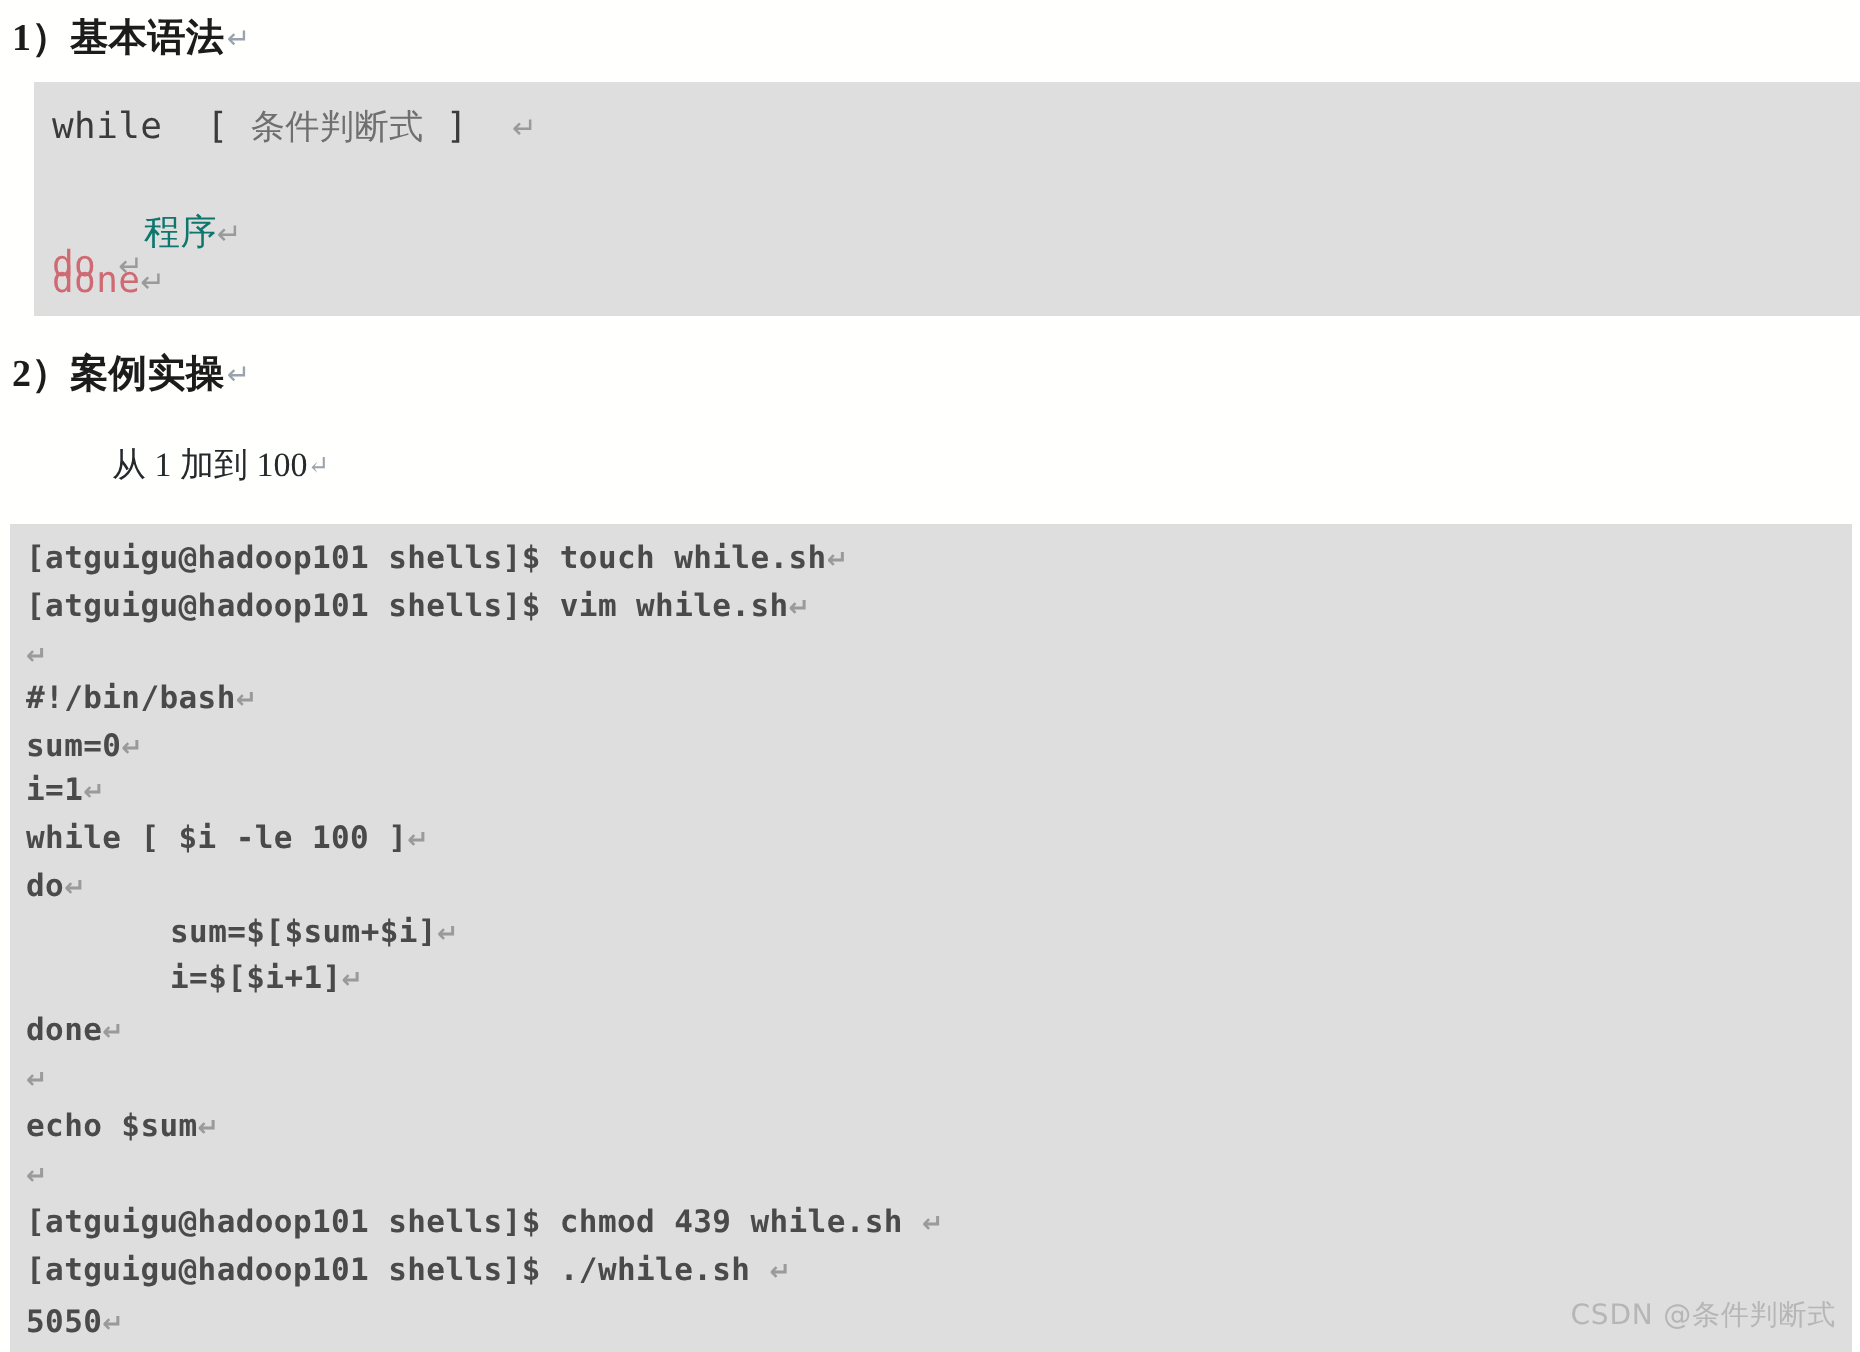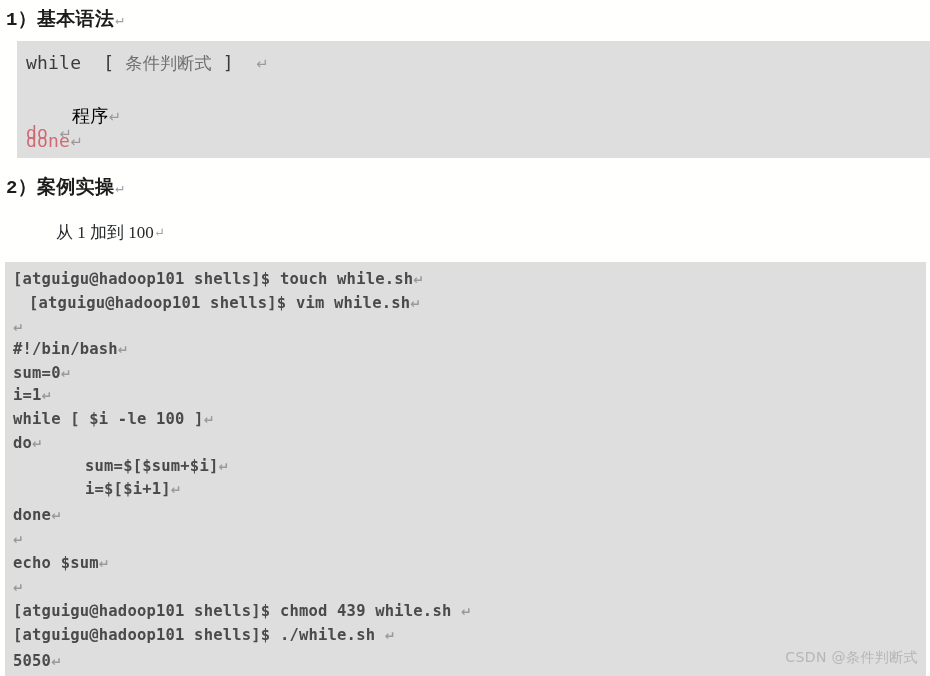--- a/index.html
+++ b/index.html
@@ -17,21 +17,21 @@
   }
   .page {
     position: absolute;
     inset: 0;
     background: #fffffe;
   }
 
   
   .heading {
     position: absolute;
-    font-family: Liberation Mono, monospace;
+    font-family: Liberation Serif, serif;
     font-weight: bold;
     font-size: 19px;
     color: #1c1c1c;
     letter-spacing: 0.3px;
     white-space: nowrap;
   }
   .heading .pilcrow {
     color: #9aa3ad;
     font-weight: normal;
     font-size: 14px;
@@ -91,21 +91,21 @@
   
   #syntax-panel .code-line { font-size: 18px; }
   .kw-red { color: #d06a72; }
   .cjk {
     font-family: "DejaVu Sans", "Liberation Sans", sans-serif;
     color: #6f6f6f;
     font-size: 0.95em;
   }
   .cjk-dark {
     font-family: Liberation Sans, sans-serif;
-    color: #000000;
+    color: #0f766e;
     margin-top: 32px;
   }
   #syn-line-1 { left: 9px; top: 11px; }
   #syn-line-2 { left: 9px; top: 37px; margin-top: 44px; }
   #syn-line-3 { left: 55px; top: 63px; font-size: 17px; }
   #syn-line-4 { left: 9px; top: 89px; }
 
   
   #demo-panel .code-line {
     font-size: 15.5px;
@@ -150,21 +150,21 @@
     <span>2）</span><span>案例实操</span><span class="pilcrow">↵</span>
   </div>
 
   <div class="subtext">
     <span>从 1 加到 100</span><span class="pilcrow">↵</span>
   </div>
 
   <div class="code-panel" id="demo-panel">
     <div id="demo-lines">
         <div class="code-line" style="top: 8px;"><span>[atguigu@hadoop101 shells]$ touch while.sh</span><span class="pilcrow-m">↵</span></div>
-        <div class="code-line" style="top: 32px; margin-left: 16px;"><span>[atguigu@hadoop101 shells]$ vim while.sh</span><span class="pilcrow-m">↵</span></div>
+        <div class="code-line" style="top: 32px;"><span>[atguigu@hadoop101 shells]$ vim while.sh</span><span class="pilcrow-m">↵</span></div>
         <div class="code-line" style="top: 56px;"><span></span><span class="pilcrow-m">↵</span></div>
         <div class="code-line" style="top: 78px;"><span>#!/bin/bash</span><span class="pilcrow-m">↵</span></div>
         <div class="code-line" style="top: 102px;"><span>sum=0</span><span class="pilcrow-m">↵</span></div>
         <div class="code-line" style="top: 124px;"><span>i=1</span><span class="pilcrow-m">↵</span></div>
         <div class="code-line" style="top: 148px;"><span>while [ $i -le 100 ]</span><span class="pilcrow-m">↵</span></div>
         <div class="code-line" style="top: 172px;"><span>do</span><span class="pilcrow-m">↵</span></div>
         <div class="code-line indent" style="top: 195px;"><span>sum=$[$sum+$i]</span><span class="pilcrow-m">↵</span></div>
         <div class="code-line indent" style="top: 218px;"><span>i=$[$i+1]</span><span class="pilcrow-m">↵</span></div>
         <div class="code-line" style="top: 244px;"><span>done</span><span class="pilcrow-m">↵</span></div>
         <div class="code-line" style="top: 268px;"><span></span><span class="pilcrow-m">↵</span></div>

